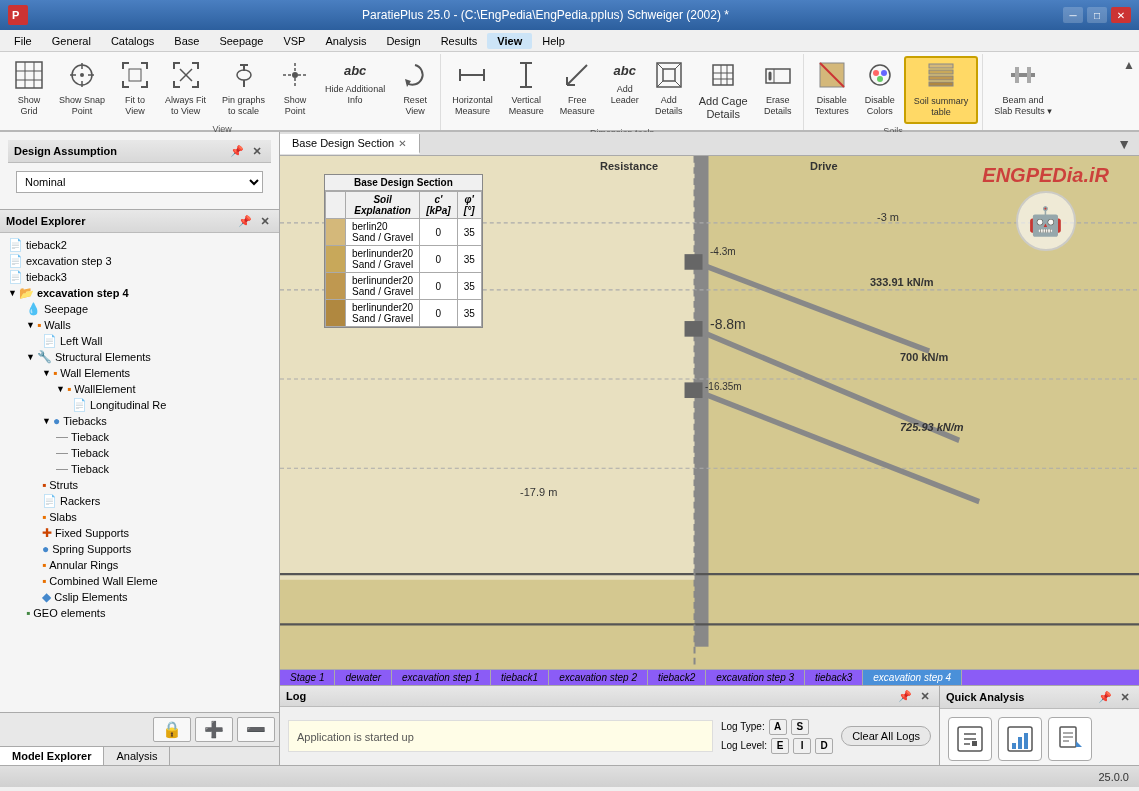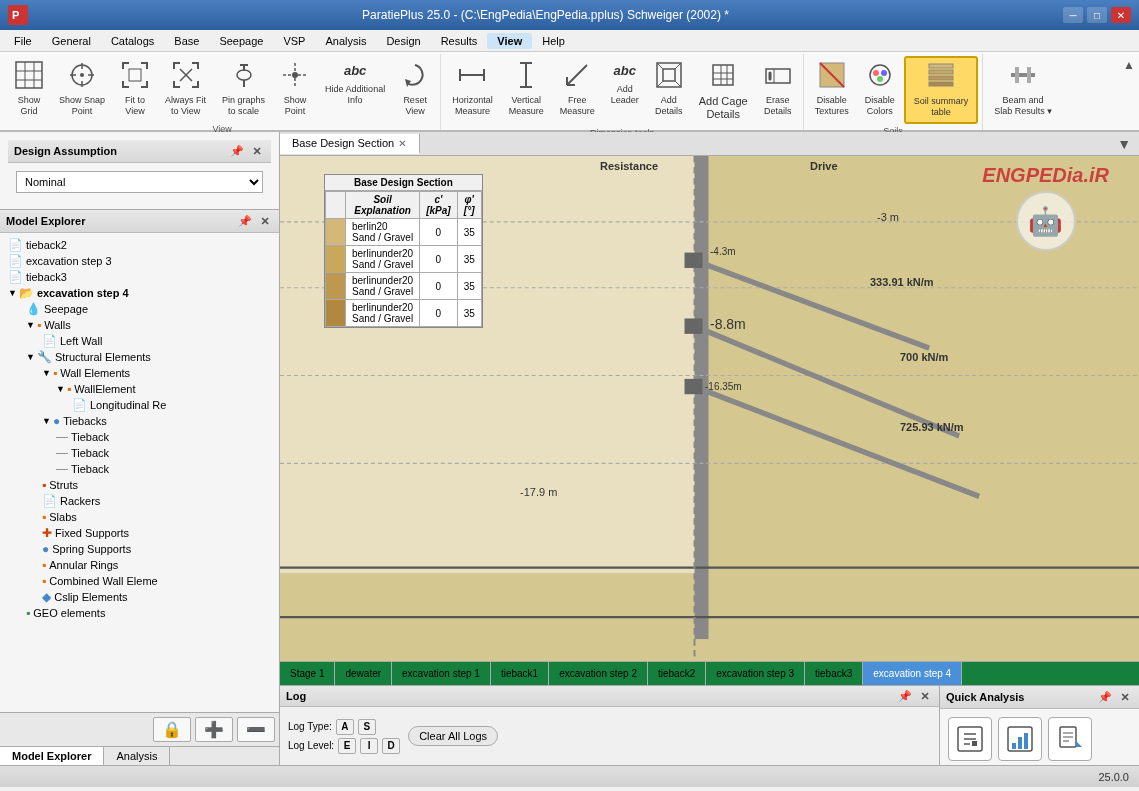--- a/index.html
+++ b/index.html
@@ -65,21 +65,21 @@
     
     #soil-table { position: absolute; top: 20px; left: 50px; background: white; border: 1px solid #888; font-size: 10px; }
     #soil-table .table-title { background: #f0f0f0; padding: 2px 8px; text-align: center; border-bottom: 1px solid #aaa; font-weight: bold; }
     #soil-table table { border-collapse: collapse; }
     #soil-table td, #soil-table th { border: 1px solid #aaa; padding: 2px 6px; }
     #soil-table th { background: #f0f0f0; text-align: center; font-style: italic; }
     .canvas-depth { position: absolute; font-size: 10px; color: #333; }
     .canvas-force { position: absolute; font-size: 11px; color: #333; font-weight: bold; }
 
     
-    #stage-tabs { background: #15803d; border-top: 1px solid #aaa; display: flex; overflow-x: auto; height: 24px; align-items: center; }
+    #stage-tabs { background: #8b5cf6; border-top: 1px solid #aaa; display: flex; overflow-x: auto; height: 16px; align-items: center; font-style: italic; }
     .stage-tab { padding: 3px 10px; cursor: pointer; font-size: 10px; border-right: 1px solid #aaa; white-space: nowrap; height: 100%; display: flex; align-items: center; }
     .stage-tab.active { background: #4a90d9; color: white; }
     #log-header { background: linear-gradient(to bottom, #e8e8e8, #d8d8d8); border-bottom: 1px solid #bbb; padding: 2px 6px; display: flex; align-items: center; justify-content: space-between; font-size: 11px; font-weight: bold; }
     #log-content { flex: 1; display: flex; align-items: center; padding: 4px 8px; gap: 8px; }
     #log-message { flex: 1; background: #fffde7; border: 1px solid #ddd; padding: 4px 8px; font-size: 11px; height: 32px; line-height: 24px; color: #555; }
     #log-controls { display: flex; flex-direction: column; gap: 3px; }
     .log-type-row, .log-level-row { display: flex; align-items: center; gap: 4px; font-size: 10px; }
     .log-badge { width: 18px; height: 16px; border: 1px solid #aaa; background: #f0f0f0; display: flex; align-items: center; justify-content: center; cursor: pointer; font-size: 10px; font-weight: bold; border-radius: 2px; }
     .clear-btn { padding: 3px 10px; background: #e8e8e8; border: 1px solid #aaa; cursor: pointer; font-size: 11px; border-radius: 10px; }
 
@@ -595,21 +595,21 @@
       <span class="header-label" style="position:absolute;top:4px;left:530px;font-size:11px;font-weight:bold;color:#333;">Drive</span>
 
       <span class="canvas-depth" style="position:absolute;top:55px;right:240px;font-size:11px;color:#333;">-3 m</span>
       <span class="canvas-depth" style="position:absolute;top:90px;left:430px;font-size:10px;color:#333;">-4.3m</span>
       <span class="canvas-depth" style="position:absolute;top:160px;left:430px;font-size:14px;color:#333;">-8.8m</span>
       <span class="canvas-depth" style="position:absolute;top:225px;left:425px;font-size:10px;color:#333;">-16.35m</span>
       <span class="canvas-depth" style="position:absolute;top:330px;left:240px;font-size:11px;color:#333;">-17.9 m</span>
 
       <span class="canvas-force" style="position:absolute;top:120px;left:590px;font-size:11px;font-weight:bold;color:#333;">333.91 kN/m</span>
       <span class="canvas-force" style="position:absolute;top:195px;left:620px;font-size:11px;font-weight:bold;color:#333;">700 kN/m</span>
-      <span class="canvas-force" style="position:absolute;top:265px;left:620px;font-size:11px;font-weight:bold;color:#333;">725.93 kN/m</span>
+      <span class="canvas-force" style="position:absolute;top:265px;left:620px;font-size:11px;font-weight:bold;color:#333;font-style:italic;">725.93 kN/m</span>
 
       <div id="watermark" style="position:absolute;right:30px;top:8px;opacity:0.9;text-align:center;">
         <div style="font-size:20px;font-weight:bold;color:#cc3333;font-style:italic;">ENGPEDia.iR</div>
 
         <div style="width:60px;height:60px;background:rgba(255,255,255,0.7);border-radius:50%;border:2px solid #ccc;margin:4px auto;display:flex;align-items:center;justify-content:center;font-size:28px;">🤖</div>
       </div>
     </div>
 
     <div id="stage-tabs">
       <div class="stage-tab">Stage 1</div>
@@ -627,20 +627,23 @@
 
       <div id="log-area">
         <div id="log-header">
           <span>Log</span>
           <div style="display:flex;align-items:center;gap:4px;">
             <span class="panel-icon-btn">📌</span>
             <span class="panel-icon-btn">✕</span>
           </div>
         </div>
         <div id="log-content">
+          <div id="log-message">
+            <span>Application is started up</span>
+          </div>
           <div id="log-controls">
             <div class="log-type-row">
               <span>Log Type:</span>
               <div class="log-badge">A</div>
               <div class="log-badge">S</div>
             </div>
             <div class="log-level-row">
               <span>Log Level:</span>
               <div class="log-badge">E</div>
               <div class="log-badge">I</div>

